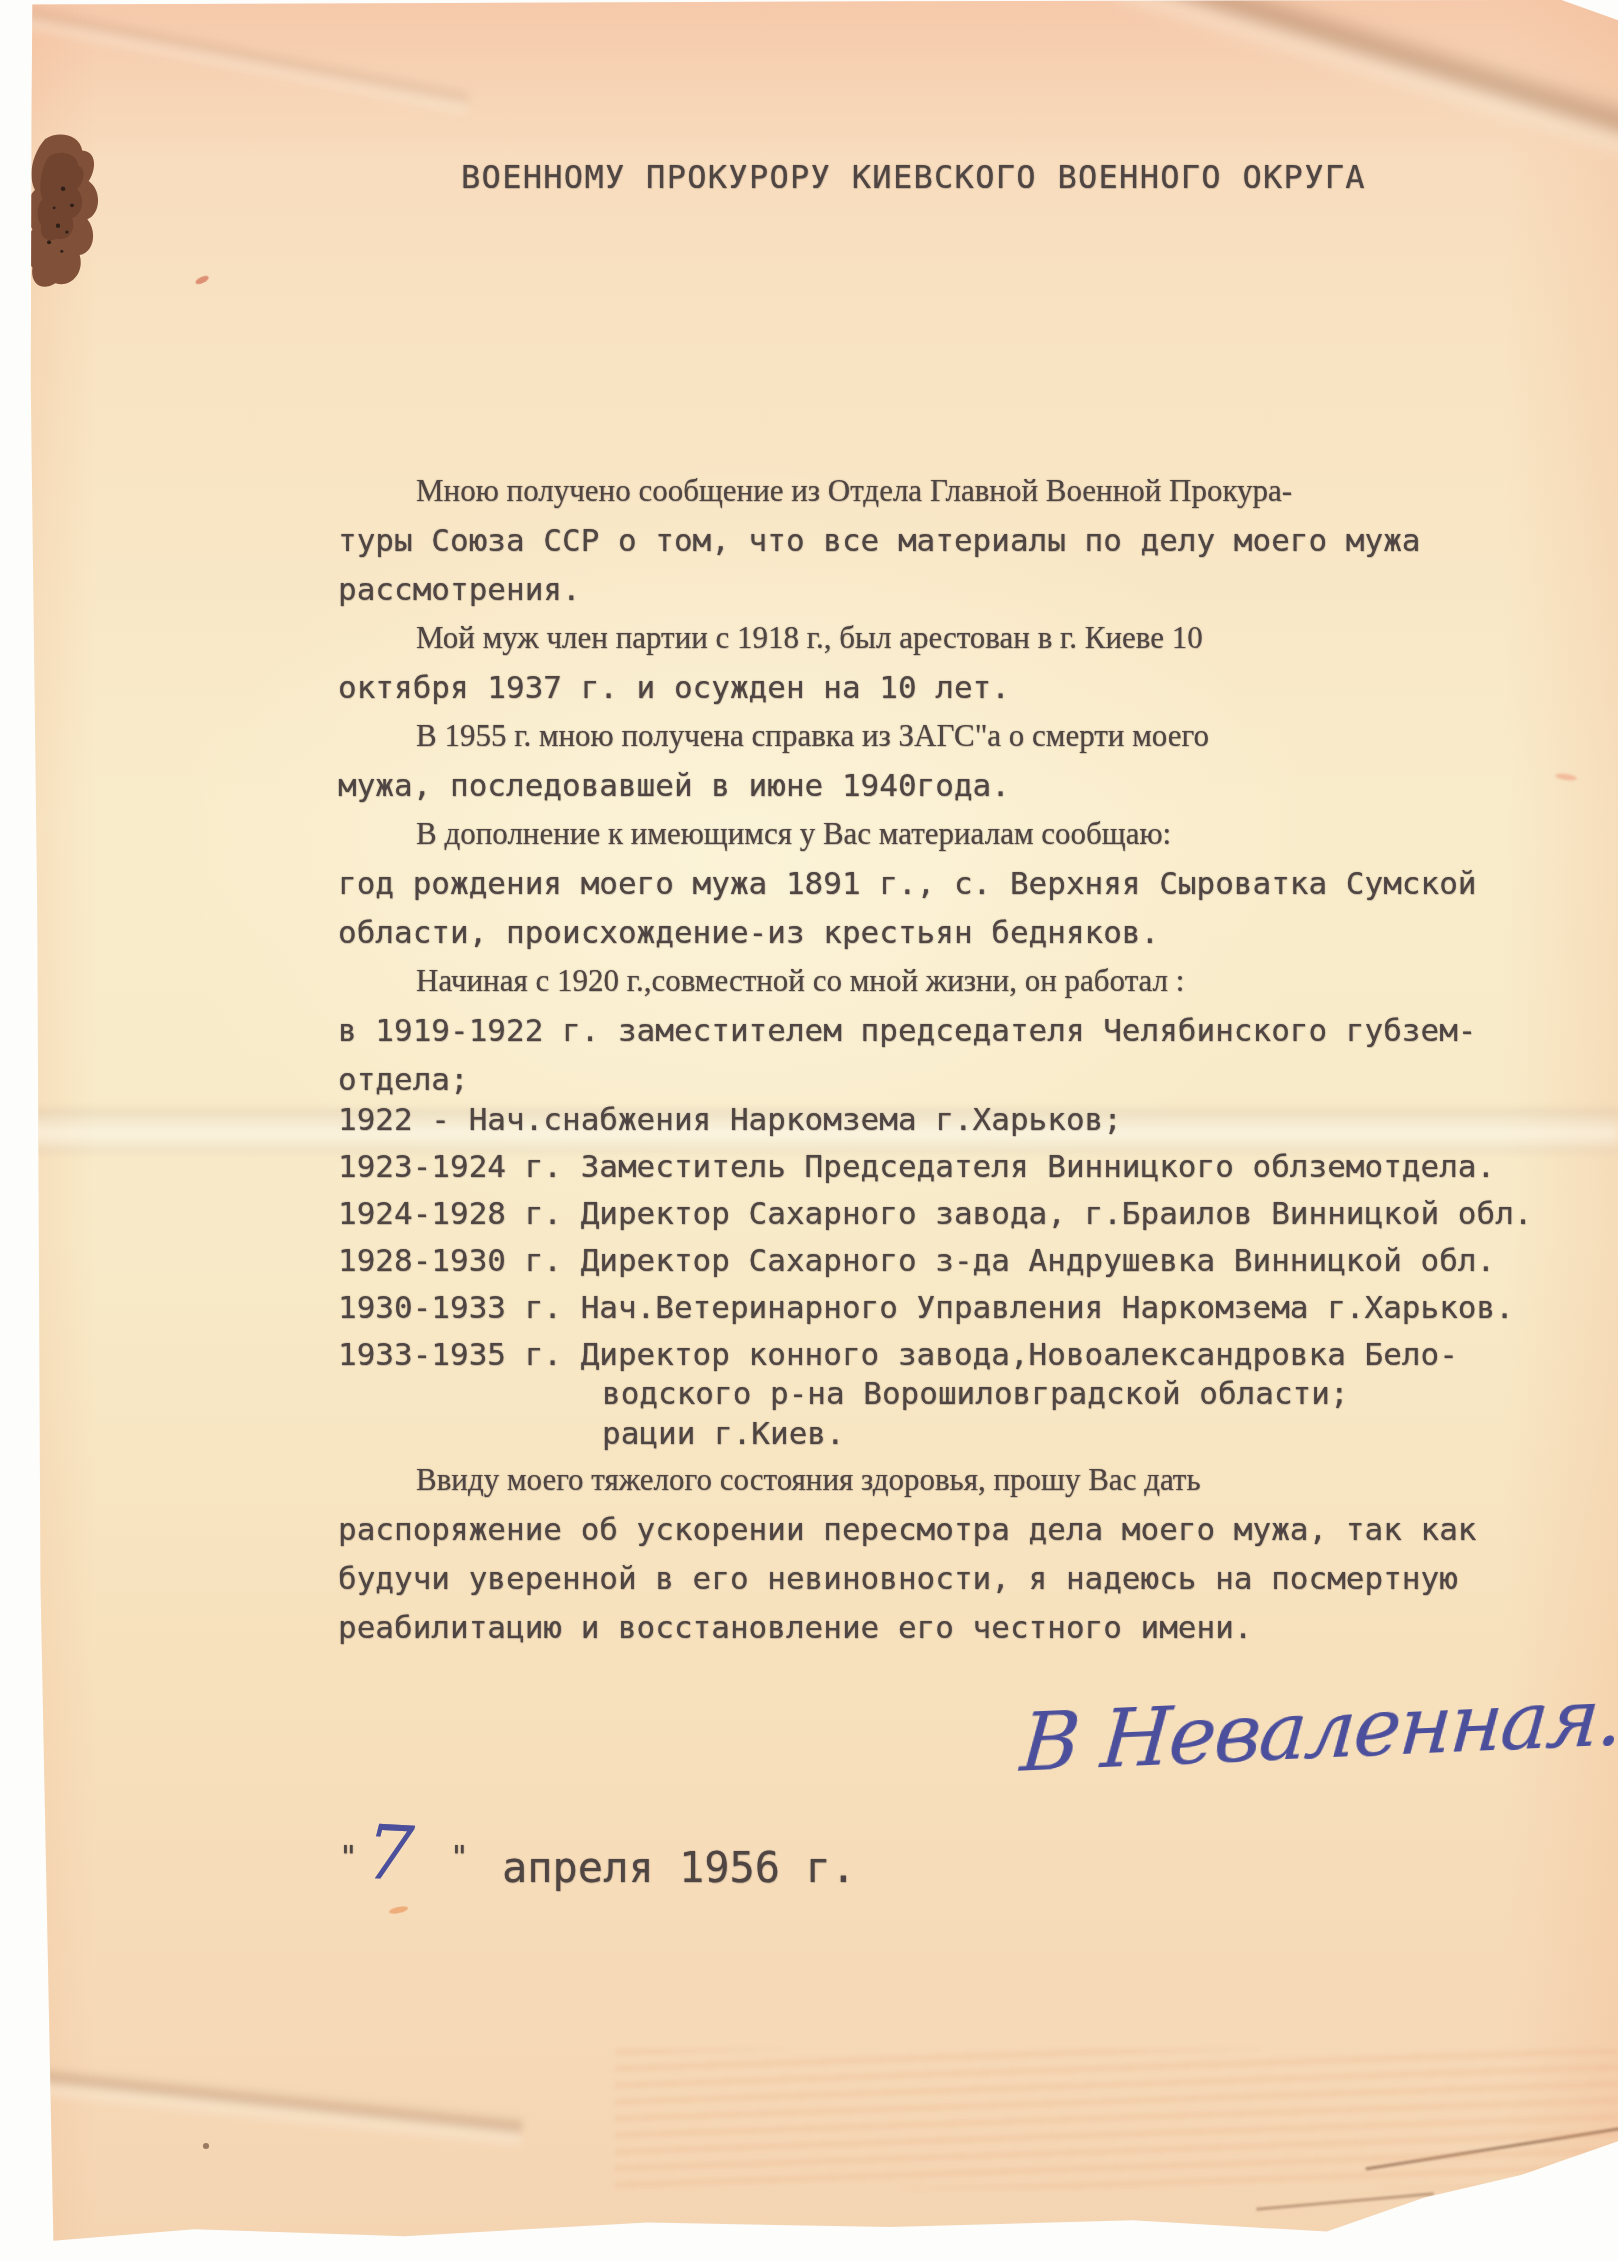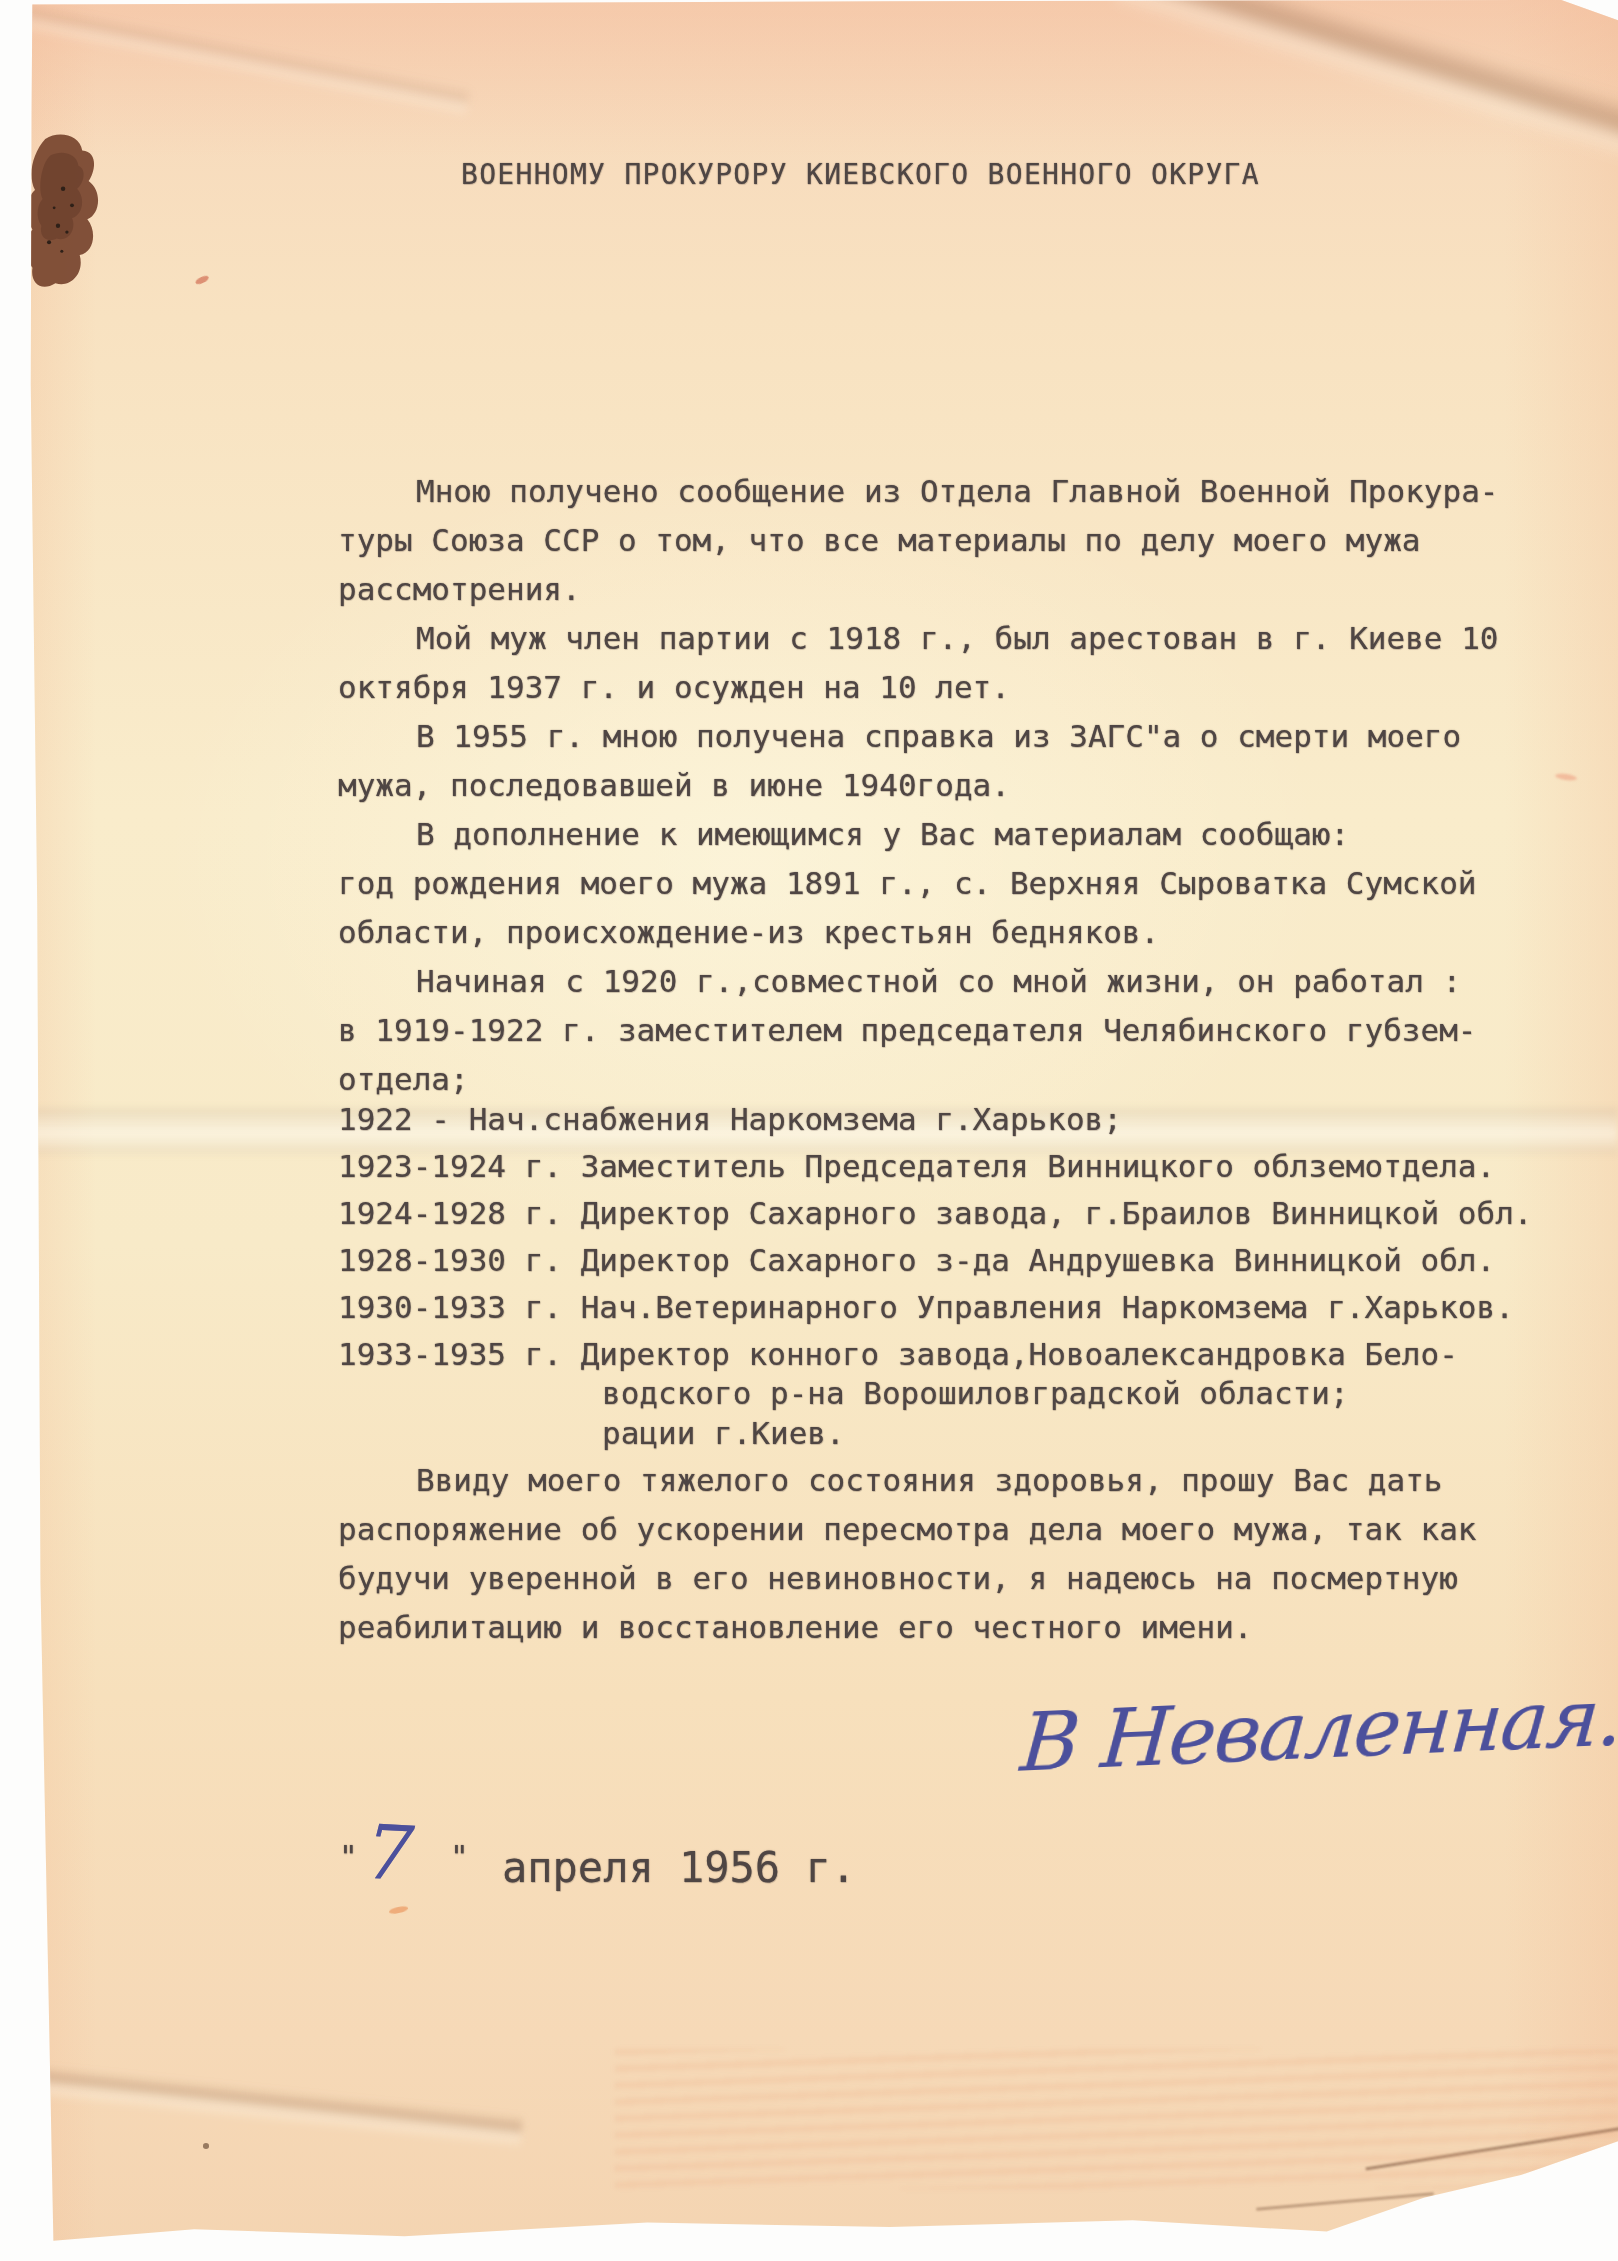--- a/index.html
+++ b/index.html
@@ -44,27 +44,27 @@
     filter:blur(1.9px);}
   .stain{position:absolute;left:25.5px;top:130px;width:78px;height:171px;}
   .speck{position:absolute;border-radius:50%;}
   .speck-red{left:195px;top:277px;width:14px;height:5.7px;background:rgba(198,78,52,.55);transform:rotate(-25deg);filter:blur(0.6px);}
   .speck-orange{left:389px;top:1907px;width:19px;height:5.7px;background:rgba(232,126,62,.5);transform:rotate(-12deg);filter:blur(0.6px);}
   .speck-brown{left:203px;top:2143px;width:6.4px;height:5.7px;background:rgba(90,60,40,.6);filter:blur(0.3px);}
   .speck-pink{left:1555px;top:774px;width:21.7px;height:6.4px;background:rgba(235,140,110,.45);transform:rotate(8deg);filter:blur(1px);}
 
   .typed{color:#4f4644;text-shadow:0 0 1.3px rgba(95,80,72,.75), 0.6px 0.6px 0 rgba(125,105,92,.22);}
   .doc-header{
-    position:absolute;left:461px;top:158px;font-size:28px;letter-spacing:1.3px;
+    position:absolute;left:461px;top:158px;font-size:32px;letter-spacing:1.3px;
     filter:blur(0.4px);white-space:pre;}
   .address{position:absolute;left:954px;top:256px;font-size:29px;line-height:34px;filter:blur(0.4px);}
   .addr-ln{white-space:pre;}
   .letter-body{position:absolute;left:338px;top:473px;width:1265px;font-size:31px;filter:blur(0.4px);}
   .ln{height:49px;line-height:36px;white-space:pre;}
-  .indent{text-indent:78px;}
+  .indent{text-indent:78px;font-family:Liberation Serif, serif;}
   .hang{padding-left:264px;}
   .h62{height:40px}.h73{height:47px}.h61{height:39px}.h60{height:38px}
 
   .signature{
     position:absolute;left:1021px;top:1683px;
     font-family:"DejaVu Serif","Liberation Serif",serif;font-style:italic;
     font-size:80px;color:#4c509c;letter-spacing:-1.9px;
     transform:rotate(-2.5deg) skewX(-7deg);
     text-shadow:0 0 0.6px rgba(76,80,156,.6);
     filter:blur(0.3px);white-space:pre;}

